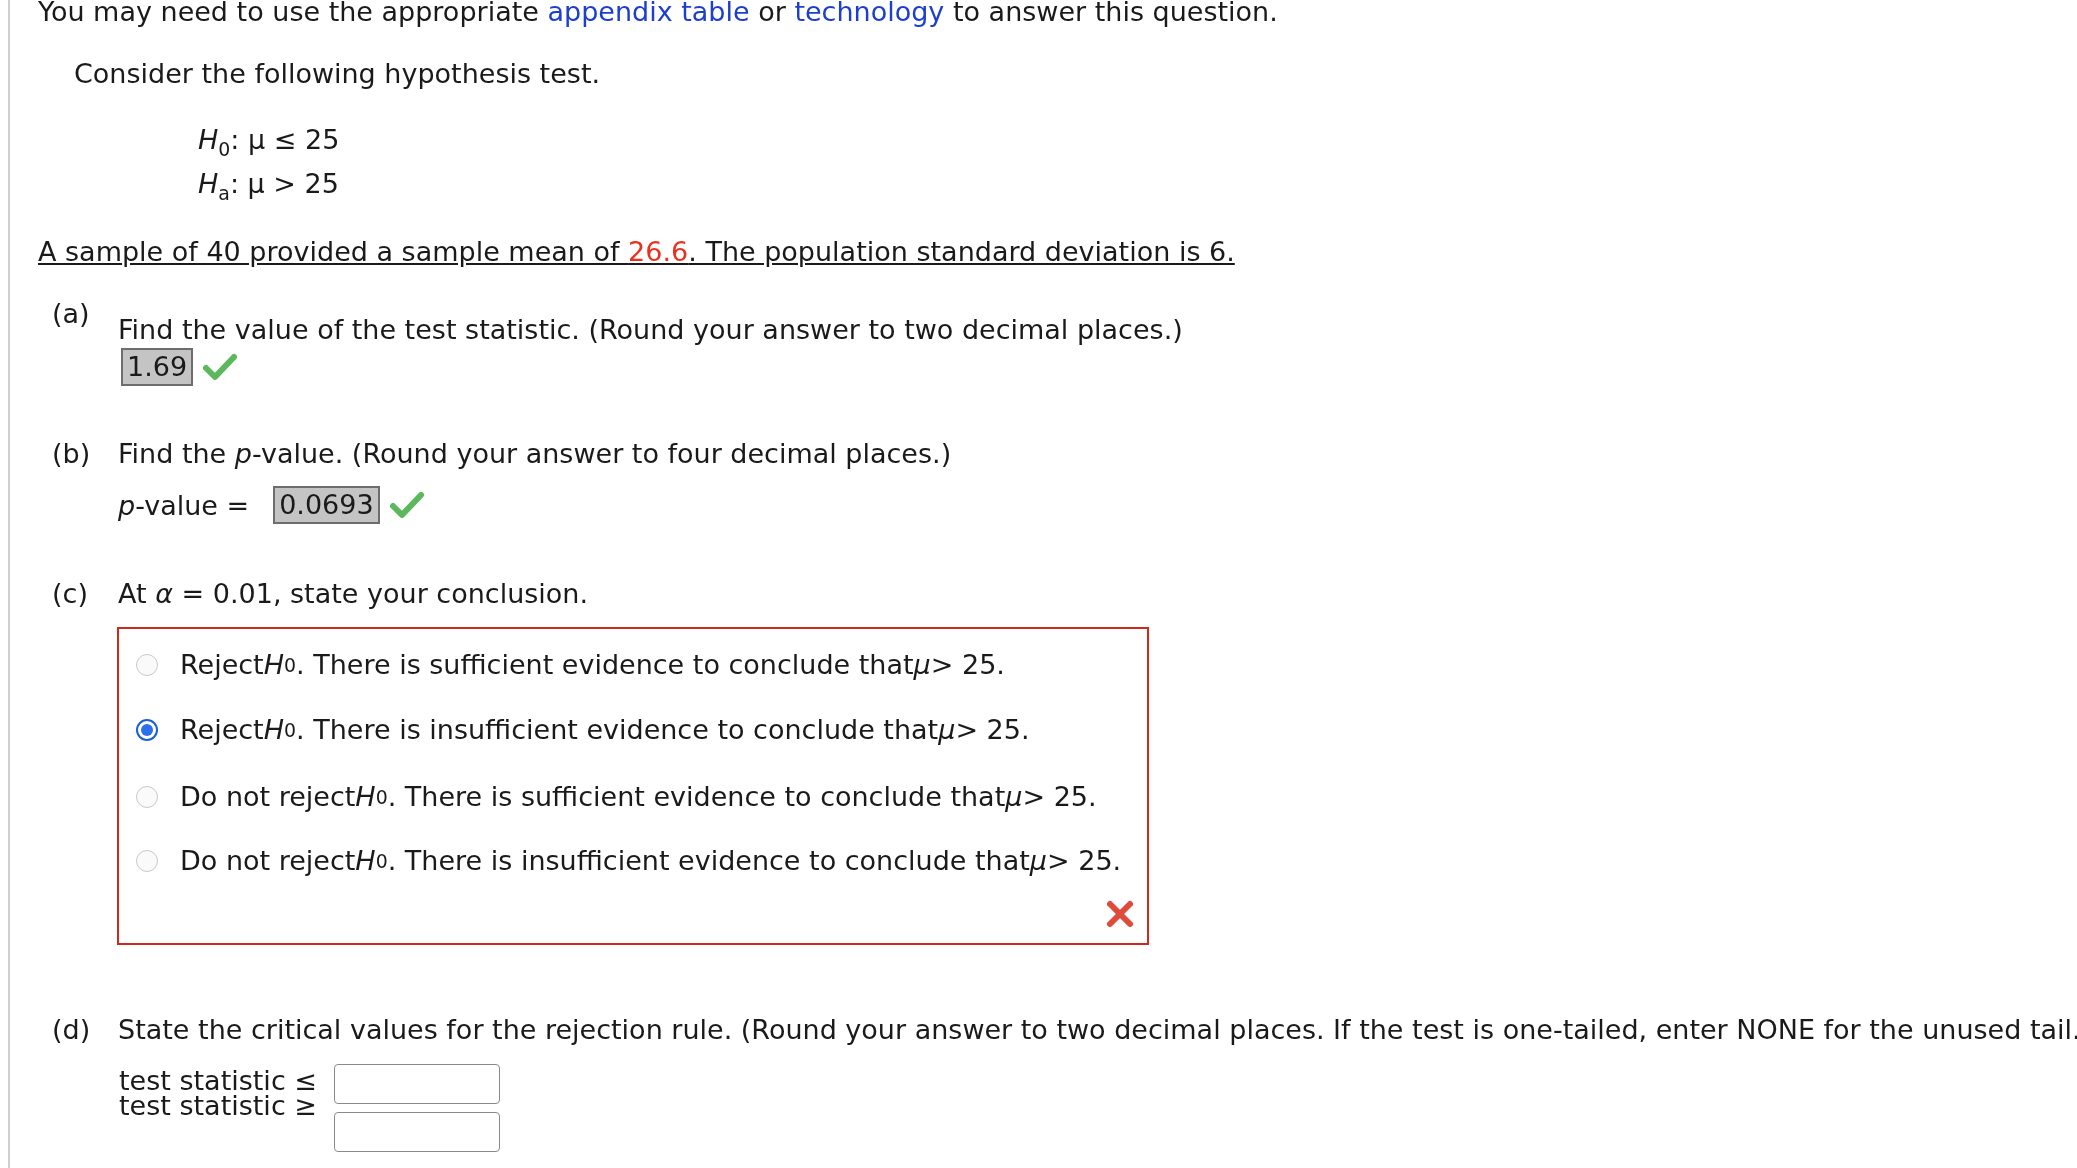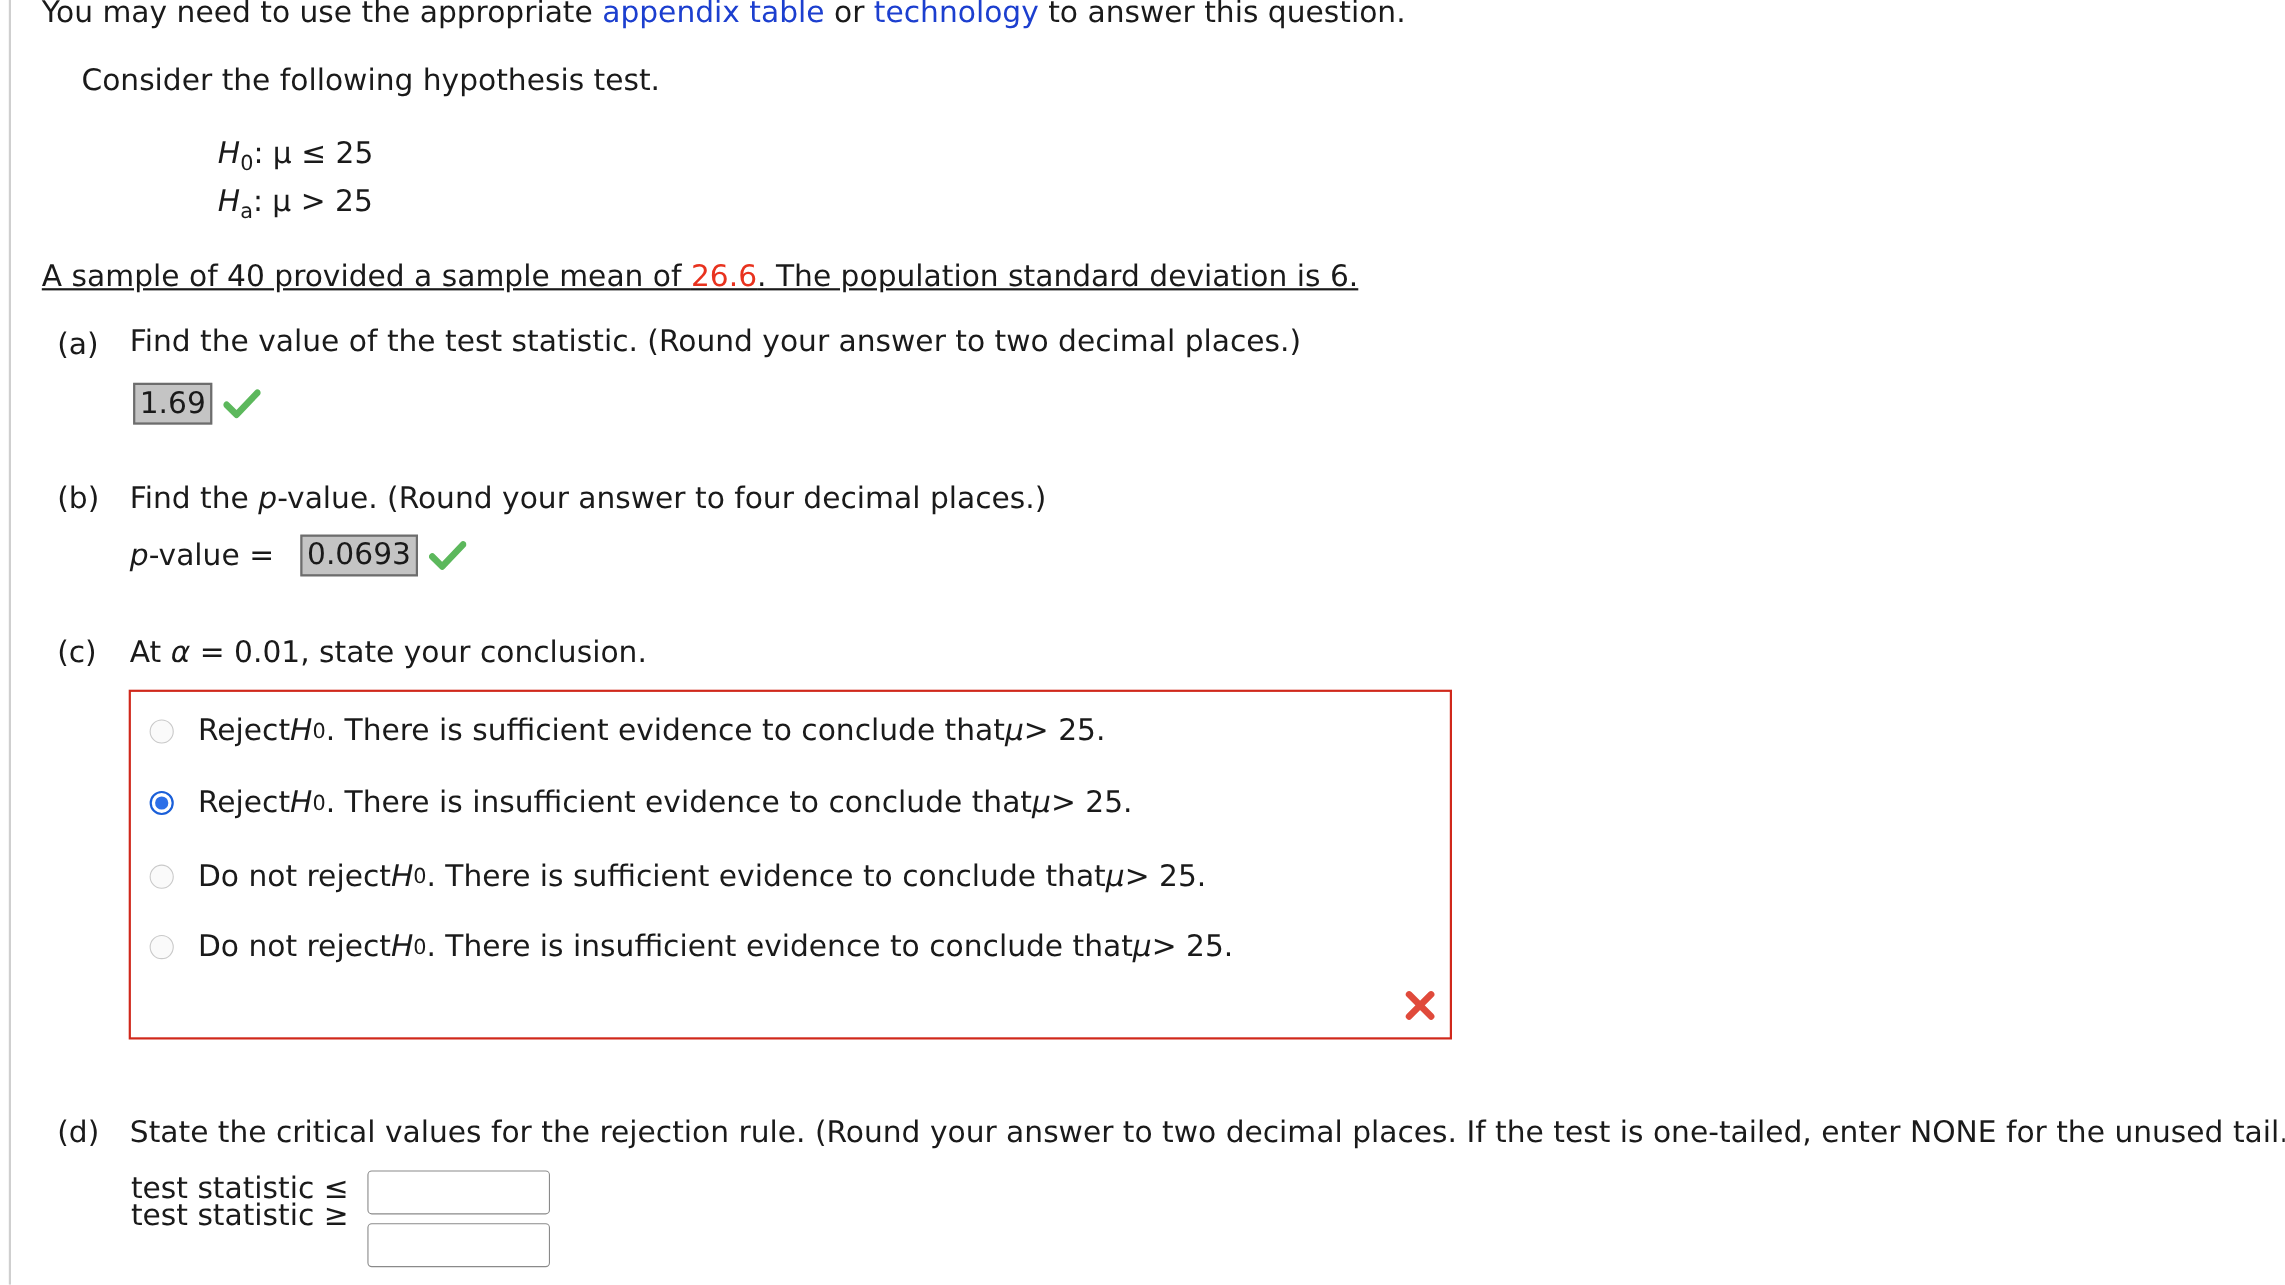--- a/index.html
+++ b/index.html
@@ -7,21 +7,21 @@
          font-family:"DejaVu Sans", sans-serif; font-size:27px; color:#1a1a1a; }
   .leftbar { position:absolute; left:8px; top:0; width:2px; height:1168px; background:#cfcfcf; }
   .abs { position:absolute; white-space:nowrap; }
   a.link { color:#1c3fcf; text-decoration:none; }
   .red { color:#e8321e; }
   i, .it { font-style:italic; }
   sub { font-size:70%; vertical-align:-0.35em; line-height:0; }
   .ansbox { display:inline-block; background:#c4c4c4; border:2px solid #6d6d6d; padding:0 4px;
             line-height:34px; }
   .check { display:inline-block; width:34px; height:30px; vertical-align:middle; margin-left:10px; }
-  .redbox { position:absolute; left:117px; top:627px; width:1203px; height:318px; border:2px solid #d0281b; box-sizing:border-box; }
+  .redbox { position:absolute; left:117px; top:627px; width:1032px; height:318px; border:2px solid #d0281b; box-sizing:border-box; }
   .opt { position:absolute; left:17px; display:flex; align-items:center; white-space:nowrap; }
   .radio { width:22px; height:22px; border-radius:50%; border:1.5px solid #c9c9c9; background:#fafafa; box-sizing:border-box; margin-right:22px; }
   .radio.on { border:2px solid #1a5fd9; background:#fff; position:relative; }
   .radio.on::after { content:""; position:absolute; left:3px; top:3px; width:12px; height:12px; border-radius:50%; background:#2d6fe8; }
   .xmark { position:absolute; right:12px; bottom:14px; width:30px; height:30px; }
   .inp { position:absolute; width:166px; height:40px; border:1.5px solid #8a8a8a; border-radius:4px; box-sizing:border-box; background:#fff; }
 </style>
 </head>
 <body>
 
@@ -38,21 +38,21 @@
 </div>
 <div class="abs" style="left:198px; top:168px;">
   <span class="it">H</span><sub>a</sub><span>: μ &gt; 25</span>
 </div>
 
 <div class="abs" style="left:38px; top:236px;text-decoration:underline;">
   <span>A sample of 40 provided a sample mean of </span><span class="red">26.6</span><span>. The population standard deviation is 6.</span>
 </div>
 
 <div class="abs" style="left:52px; top:298px;">(a)</div>
-<div class="abs" style="left:118px; top:295px;">Find the value of the test statistic. (Round your answer to two decimal places.)</div>
+<div class="abs" style="left:118px; top:314px;">Find the value of the test statistic. (Round your answer to two decimal places.)</div>
 <div class="abs" style="left:121px; top:348px; display:flex; align-items:center;">
   <span class="ansbox">1.69</span>
   <svg class="check" viewBox="0 0 34 30">
       <path d="M3 16 L12 25 L31 5" fill="none" stroke="#5cb85c" stroke-width="6" stroke-linecap="round" stroke-linejoin="round"></path>
     </svg>
 </div>
 
 <div class="abs" style="left:52px; top:438px;">(b)</div>
 <div class="abs" style="left:118px; top:438px;">
   <span>Find the </span><span class="it">p</span><span>-value. (Round your answer to four decimal places.)</span>

